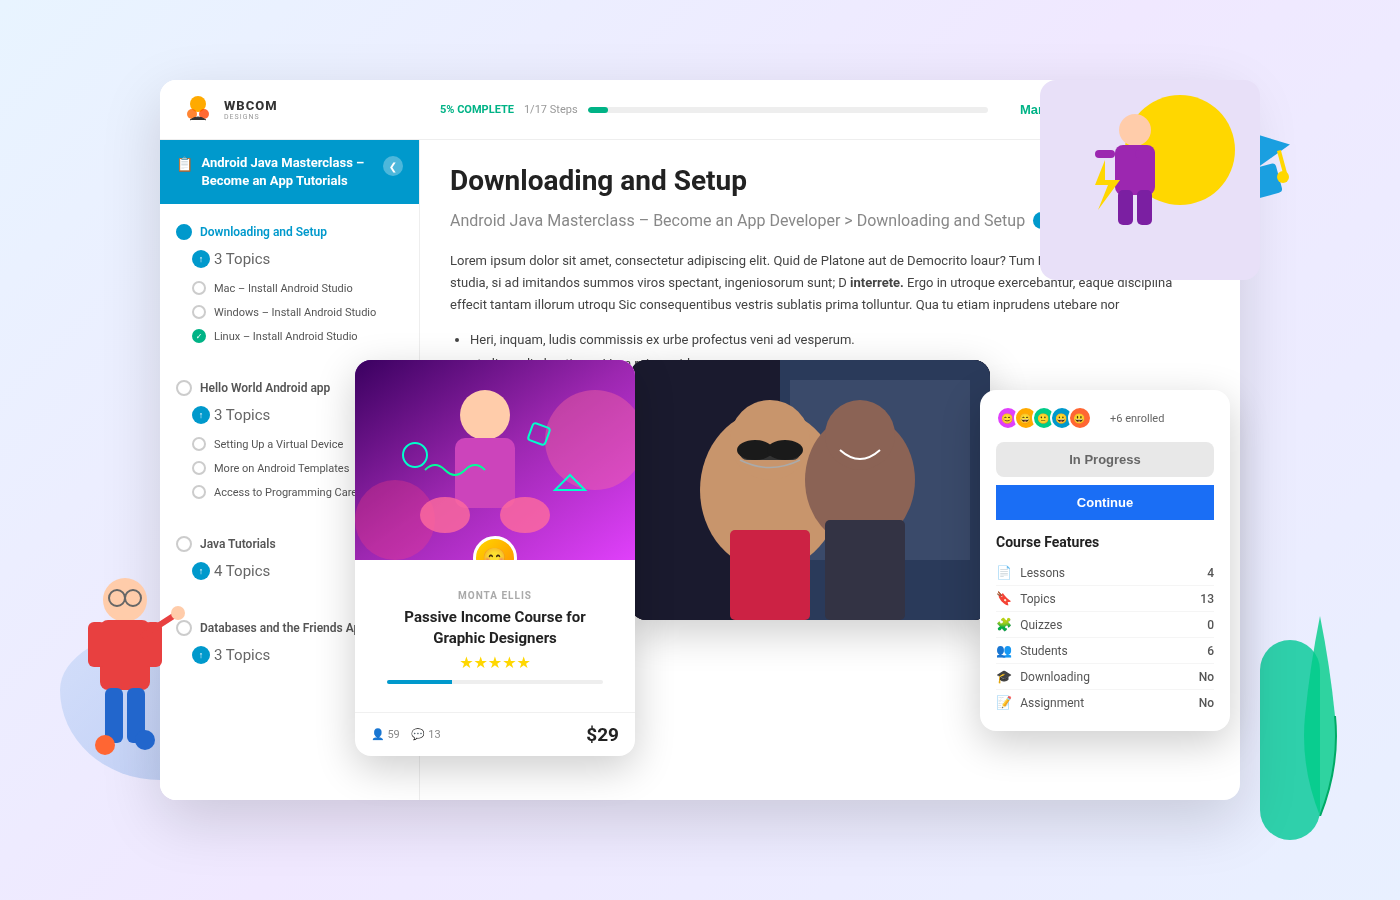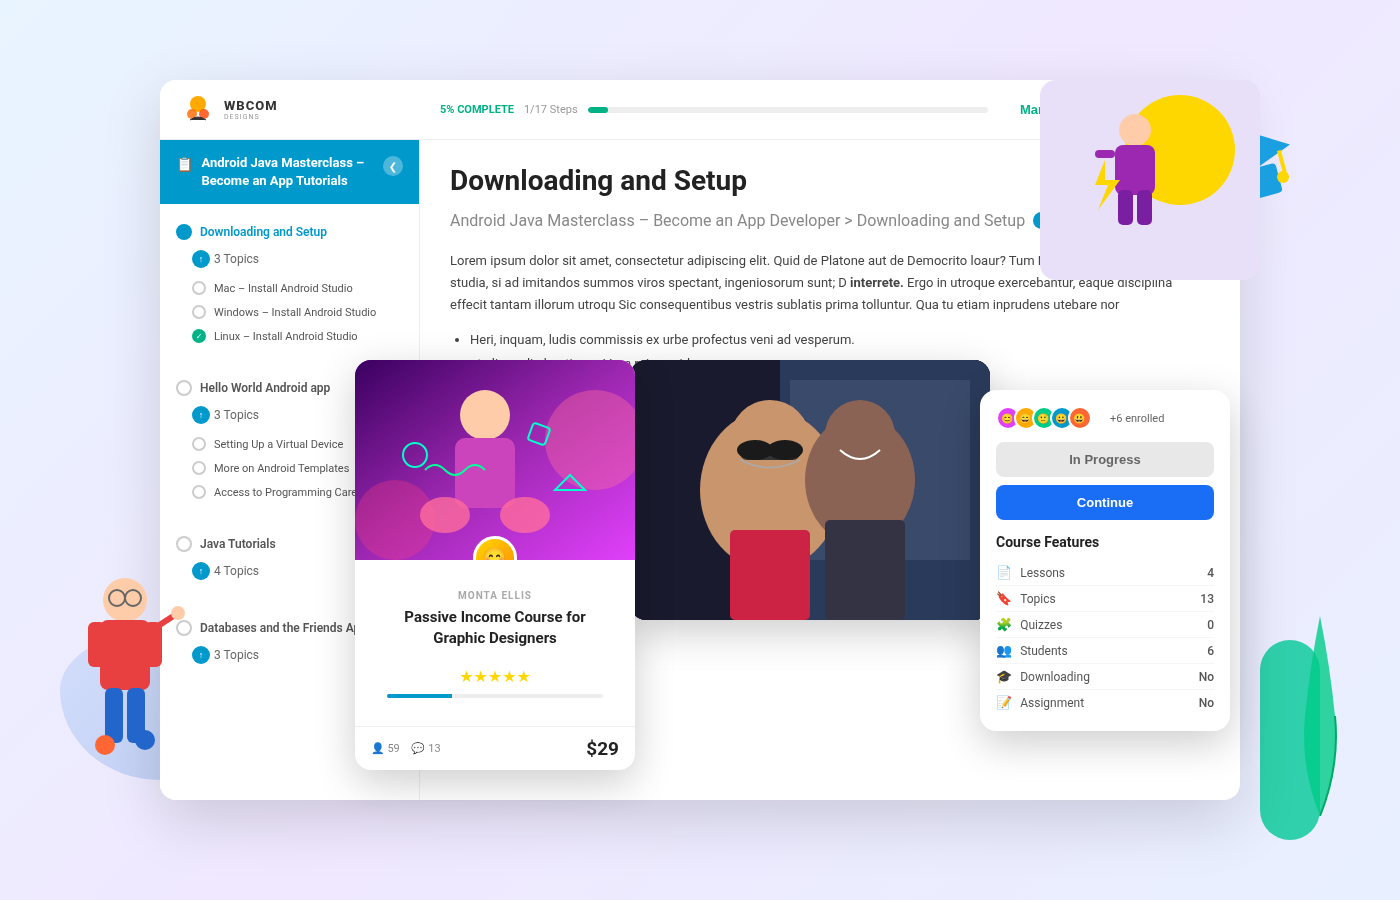--- a/index.html
+++ b/index.html
@@ -259,21 +259,21 @@
       height: 18px;
       border-radius: 50%;
       background: #0099cc;
       color: #fff;
       font-size: 9px;
       display: flex;
       align-items: center;
       justify-content: center;
     }
     .topics-text {
-      font-size: 12px;
+      font-size: 15px;
       color: #666;
     }
     .topic-item {
       display: flex;
       align-items: center;
       gap: 8px;
       padding: 5px 16px 5px 32px;
       cursor: pointer;
     }
     .topic-circle {
@@ -393,21 +393,21 @@
       font-size: 10px;
       font-weight: 700;
       color: #aaa;
       letter-spacing: 1px;
       margin-bottom: 6px;
     }
     .card-title {
       font-size: 15px;
       font-weight: 700;
       color: #222;
-      margin-bottom: 18px;
+      margin-bottom: 4px;
       line-height: 1.4;
     }
     .card-stars {
       color: #ffd700;
       font-size: 16px;
       margin-bottom: 8px;
     }
     .card-progress-bar {
       height: 4px;
       background: #eee;
@@ -514,21 +514,21 @@
       color: #666;
       font-size: 13px;
       font-weight: 600;
       cursor: pointer;
       text-align: center;
     }
     .continue-btn {
       width: 100%;
       padding: 10px;
       border: none;
-      border-radius: 8px;
+      border-radius: 0;
       background: #1a6ef5;
       color: #fff;
       font-size: 13px;
       font-weight: 700;
       cursor: pointer;
       margin-bottom: 14px;
     }
     .features-title {
       font-size: 14px;
       font-weight: 700;

